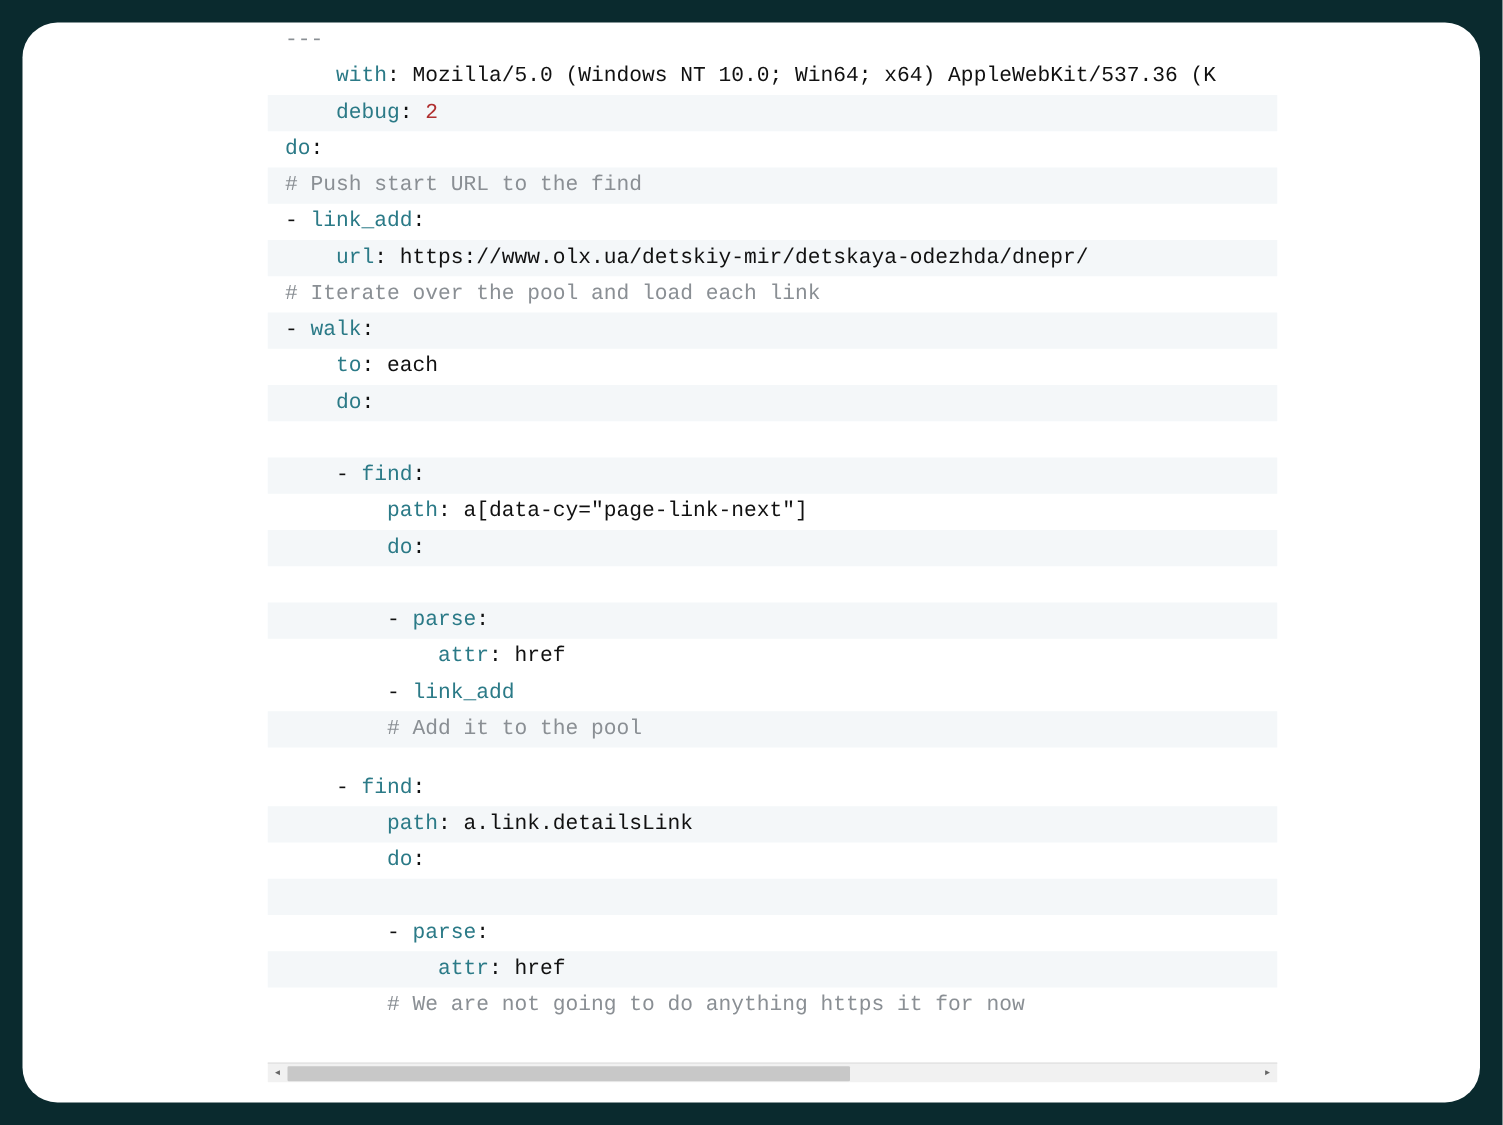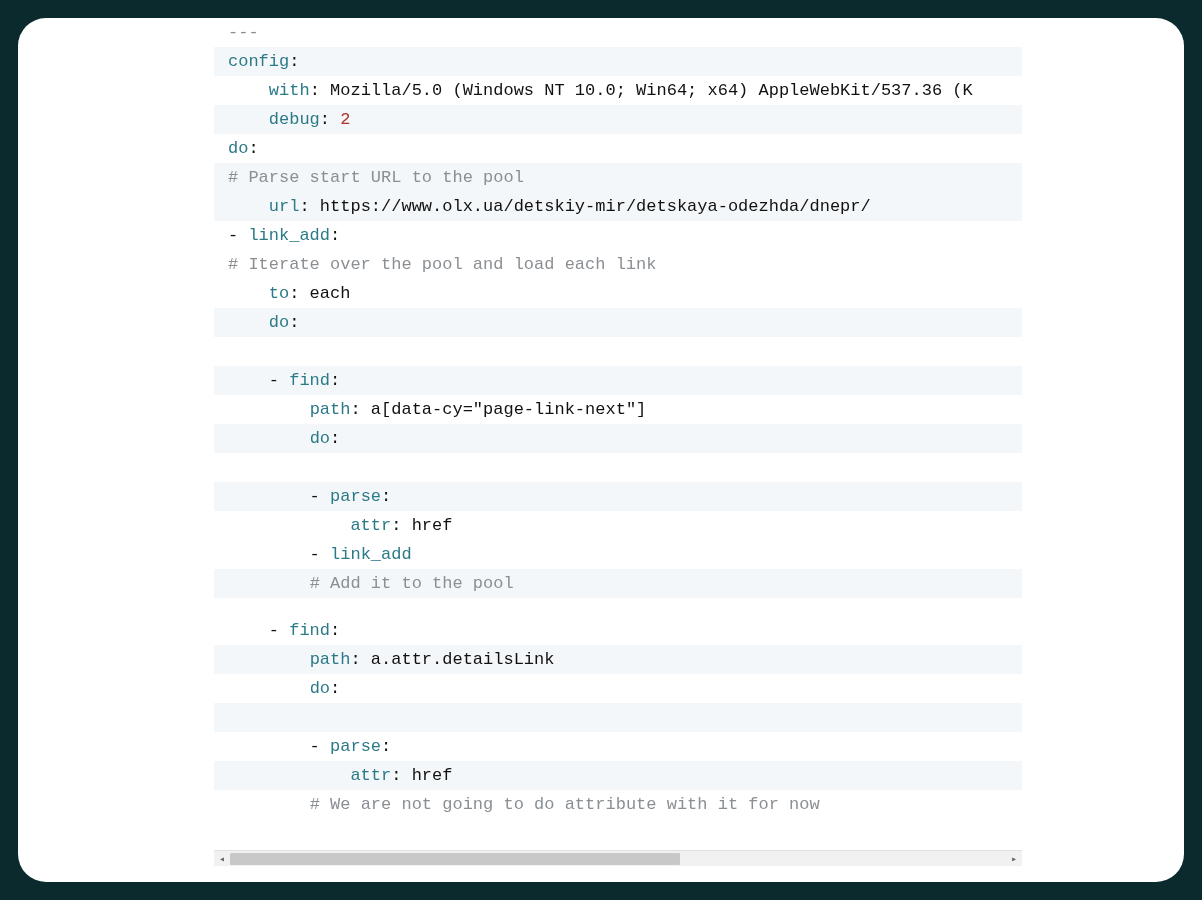--- a/index.html
+++ b/index.html
@@ -81,47 +81,47 @@
     border-radius: 1px;
   }
 </style>
 </head>
 <body>
 
 <div class="card">
   <div class="code-container">
     <div id="code-lines">
         <div class="code-line"><span class="d">---</span></div>
-        <div class="code-line striped"><span class="k">config</span><span class="v">:</span></div>
         <div class="code-line"><span class="v">    </span><span class="k">with</span><span class="v">: Mozilla/5.0 (Windows NT 10.0; Win64; x64) AppleWebKit/537.36 (K</span></div>
         <div class="code-line striped"><span class="v">    </span><span class="k">debug</span><span class="v">: </span><span class="n">2</span></div>
         <div class="code-line"><span class="k">do</span><span class="v">:</span></div>
-        <div class="code-line striped"><span class="c"># Parse start URL to the pool</span></div>
+        <div class="code-line striped"><span class="c"># Push start URL to the find</span></div>
+        <div class="code-line"><span class="v">- </span><span class="k">link_add</span><span class="v">:</span></div>
         <div class="code-line striped"><span class="v">    </span><span class="k">url</span><span class="v">: https://www.olx.ua/detskiy-mir/detskaya-odezhda/dnepr/</span></div>
-        <div class="code-line"><span class="v">- </span><span class="k">link_add</span><span class="v">:</span></div>
         <div class="code-line"><span class="c"># Iterate over the pool and load each link</span></div>
+        <div class="code-line striped"><span class="v">- </span><span class="k">walk</span><span class="v">:</span></div>
         <div class="code-line"><span class="v">    </span><span class="k">to</span><span class="v">: each</span></div>
         <div class="code-line striped"><span class="v">    </span><span class="k">do</span><span class="v">:</span></div>
         <div class="code-line"><span class="v">    </span></div>
         <div class="code-line striped"><span class="v">    - </span><span class="k">find</span><span class="v">:</span></div>
         <div class="code-line"><span class="v">        </span><span class="k">path</span><span class="v">: a[data-cy="page-link-next"]</span></div>
         <div class="code-line striped"><span class="v">        </span><span class="k">do</span><span class="v">:</span></div>
         <div class="code-line"><span class="v">        </span></div>
         <div class="code-line striped"><span class="v">        - </span><span class="k">parse</span><span class="v">:</span></div>
         <div class="code-line"><span class="v">            </span><span class="k">attr</span><span class="v">: href</span></div>
         <div class="code-line"><span class="v">        - </span><span class="k">link_add</span></div>
         <div class="code-line striped"><span class="v">        </span><span class="c"># Add it to the pool</span></div>
         <div class="blank-row"></div>
         <div class="code-line"><span class="v">    - </span><span class="k">find</span><span class="v">:</span></div>
-        <div class="code-line striped"><span class="v">        </span><span class="k">path</span><span class="v">: a.attr.detailsLink</span></div>
+        <div class="code-line striped"><span class="v">        </span><span class="k">path</span><span class="v">: a.link.detailsLink</span></div>
         <div class="code-line"><span class="v">        </span><span class="k">do</span><span class="v">:</span></div>
         <div class="code-line striped"><span class="v">        </span></div>
         <div class="code-line"><span class="v">        - </span><span class="k">parse</span><span class="v">:</span></div>
         <div class="code-line striped"><span class="v">            </span><span class="k">attr</span><span class="v">: href</span></div>
-        <div class="code-line"><span class="v">        </span><span class="c"># We are not going to do attribute with it for now</span></div>
+        <div class="code-line"><span class="v">        </span><span class="c"># We are not going to do anything https it for now</span></div>
       </div>
     <div class="scrollbar-h">
       <div class="arrow">◂</div>
       <div class="track">
         <div class="thumb"></div>
       </div>
       <div class="arrow">▸</div>
     </div>
   </div>
 </div>

